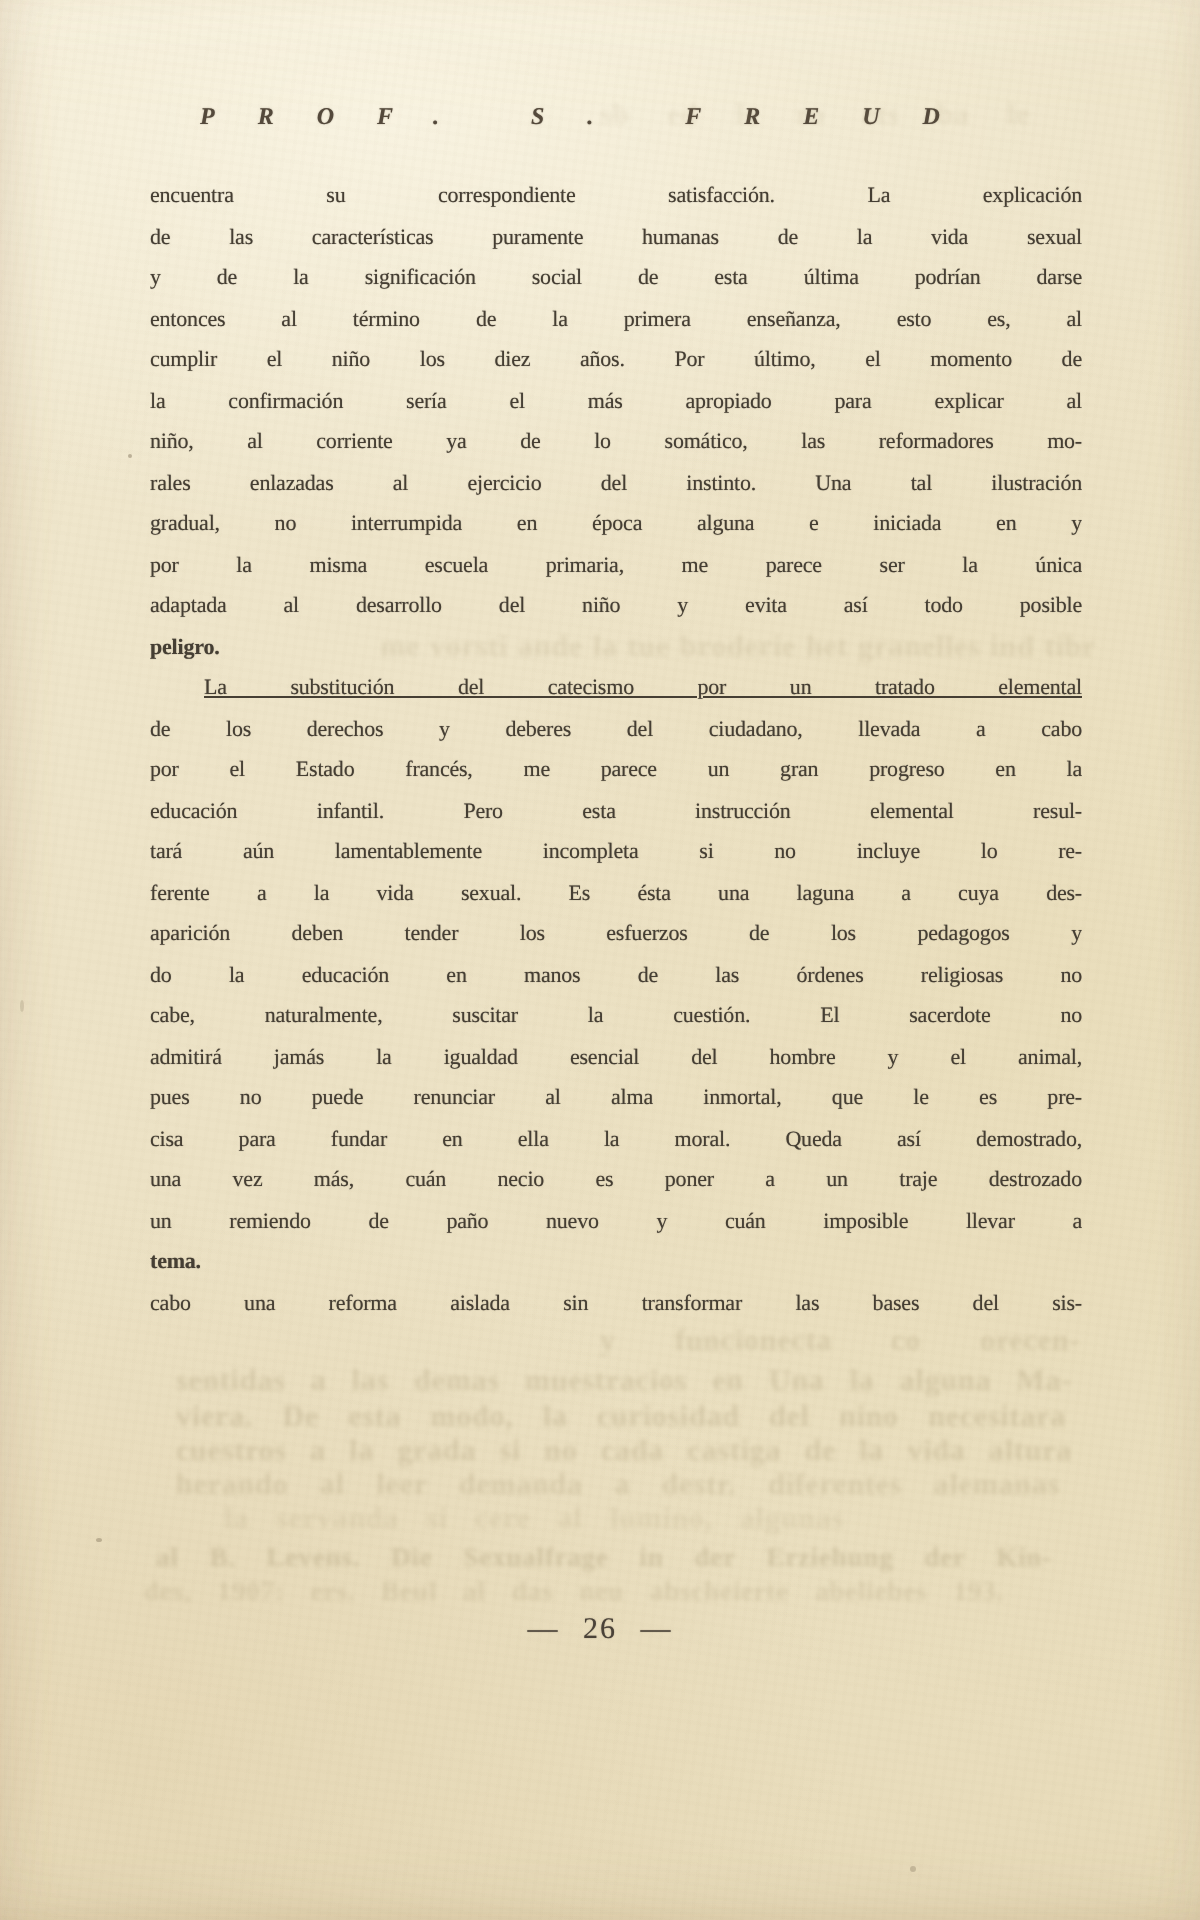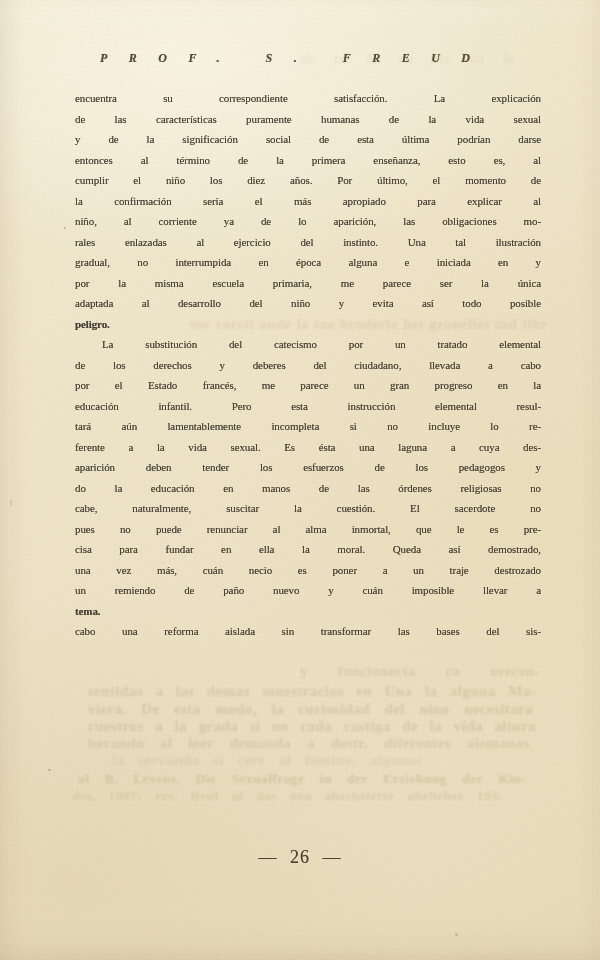--- a/index.html
+++ b/index.html
@@ -39,21 +39,21 @@
     font-size: 11px;
     text-shadow: 0 0 .55px rgba(69,62,51,.6);
   }
   .line {
     height: 20.5px; line-height: 20.5px;
     text-align: justify; text-align-last: justify;
     white-space: normal; overflow: hidden;
     letter-spacing: -0.1px;
   }
   .line.no-just { text-align-last: left; font-weight: bold; }
-  .line.indent { text-indent: 27px; }
+  .line.indent { text-indent: 27px; text-decoration: underline; }
   .ghosts { position: absolute; inset: 0; pointer-events: none; }
   .ghost {
     position: absolute;
     font-weight: 700; font-size: 15px; line-height: 16px;
     color: #91805a; filter: blur(1.15px);
     white-space: nowrap; overflow: hidden;
     text-align: justify; text-align-last: justify;
     letter-spacing: .4px;
   }
   .ghost:nth-of-type(1)  { top: 50px;  left: 300px; width: 215px; opacity: .10; }
@@ -61,24 +61,23 @@
   .ghost:nth-of-type(3)  { top: 663px; left: 300px; width: 240px; opacity: .20; }
   .ghost:nth-of-type(4)  { top: 683px; left: 88px;  width: 448px; opacity: .22; }
   .ghost:nth-of-type(5)  { top: 701px; left: 88px;  width: 445px; opacity: .23; }
   .ghost:nth-of-type(6)  { top: 718px; left: 88px;  width: 448px; opacity: .22; }
   .ghost:nth-of-type(7)  { top: 735px; left: 88px;  width: 442px; opacity: .20; }
   .ghost:nth-of-type(8)  { top: 752px; left: 112px; width: 310px; opacity: .13; }
   .ghost:nth-of-type(9)  { top: 771px; left: 78px;  width: 448px; opacity: .26; font-size: 13.5px; }
   .ghost:nth-of-type(10) { top: 788px; left: 72px;  width: 430px; opacity: .18; font-size: 13.5px; }
   .page-number {
     position: absolute; top: 807px; left: 0; width: 600px;
-    text-align: center; font-size: 18px; letter-spacing: 1px;
+    text-align: center; font-size: 15px; letter-spacing: 1px;
     word-spacing: 7px; color: #4a4238;
     text-shadow: 0 0 .6px rgba(74,66,56,.55);
-    margin-top: 40px;
   }
   .speck { position: absolute; background: #6d5f49; border-radius: 50%; }
   .speck.s1 { left: 64px;  top: 227px; width: 2px; height: 2px; opacity: .40; }
   .speck.s2 { left: 48px;  top: 769px; width: 3px; height: 2px; opacity: .35; }
   .speck.s3 { left: 455px; top: 933px; width: 3px; height: 3px; opacity: .28; }
   .speck.s4 { left: 10px;  top: 500px; width: 2px; height: 6px; opacity: .18; }
 </style>
 </head>
 <body>
 
@@ -88,35 +87,36 @@
   <div class="running-head">PROF. S. FREUD</div>
 
   <div class="textblock">
 
   <div class="line">encuentra su correspondiente satisfacción. La explicación</div>
       <div class="line">de las características puramente humanas de la vida sexual</div>
       <div class="line">y de la significación social de esta última podrían darse</div>
       <div class="line">entonces al término de la primera enseñanza, esto es, al</div>
       <div class="line">cumplir el niño los diez años. Por último, el momento de</div>
       <div class="line">la confirmación sería el más apropiado para explicar al</div>
-      <div class="line">niño, al corriente ya de lo aparición, las obligaciones mo-</div>
+      <div class="line">niño, al corriente ya de lo somático, las reformadores mo-</div>
       <div class="line">rales enlazadas al ejercicio del instinto. Una tal ilustración</div>
       <div class="line">gradual, no interrumpida en época alguna e iniciada en y</div>
       <div class="line">por la misma escuela primaria, me parece ser la única</div>
       <div class="line">adaptada al desarrollo del niño y evita así todo posible</div>
       <div class="line no-just">peligro.</div>
       <div class="line indent">La substitución del catecismo por un tratado elemental</div>
       <div class="line">de los derechos y deberes del ciudadano, llevada a cabo</div>
       <div class="line">por el Estado francés, me parece un gran progreso en la</div>
       <div class="line">educación infantil. Pero esta instrucción elemental resul-</div>
       <div class="line">tará aún lamentablemente incompleta si no incluye lo re-</div>
       <div class="line">ferente a la vida sexual. Es ésta una laguna a cuya des-</div>
       <div class="line">aparición deben tender los esfuerzos de los pedagogos y</div>
       <div class="line">do la educación en manos de las órdenes religiosas no</div>
       <div class="line">cabe, naturalmente, suscitar la cuestión. El sacerdote no</div>
+      <div class="line">admitirá jamás la igualdad esencial del hombre y el animal,</div>
       <div class="line">pues no puede renunciar al alma inmortal, que le es pre-</div>
       <div class="line">cisa para fundar en ella la moral. Queda así demostrado,</div>
       <div class="line">una vez más, cuán necio es poner a un traje destrozado</div>
       <div class="line">un remiendo de paño nuevo y cuán imposible llevar a</div>
       <div class="line no-just">tema.</div>
       <div class="line">cabo una reforma aislada sin transformar las bases del sis-</div>
     </div>
 
   <div class="ghosts" aria-hidden="true">
 

